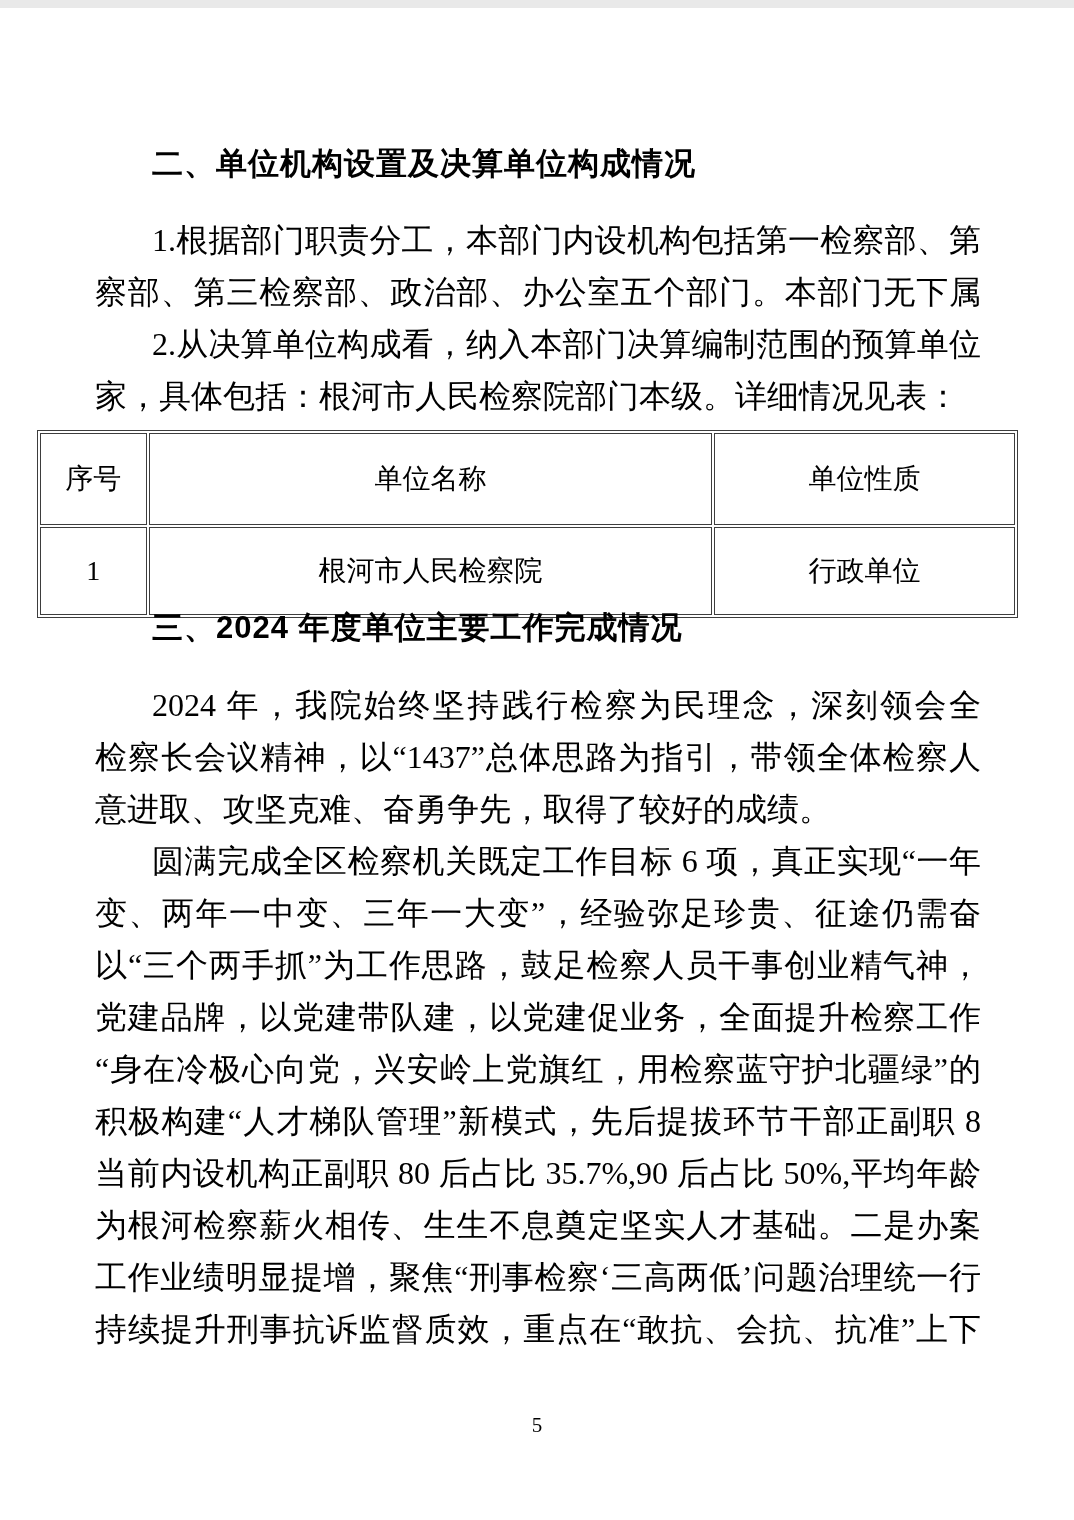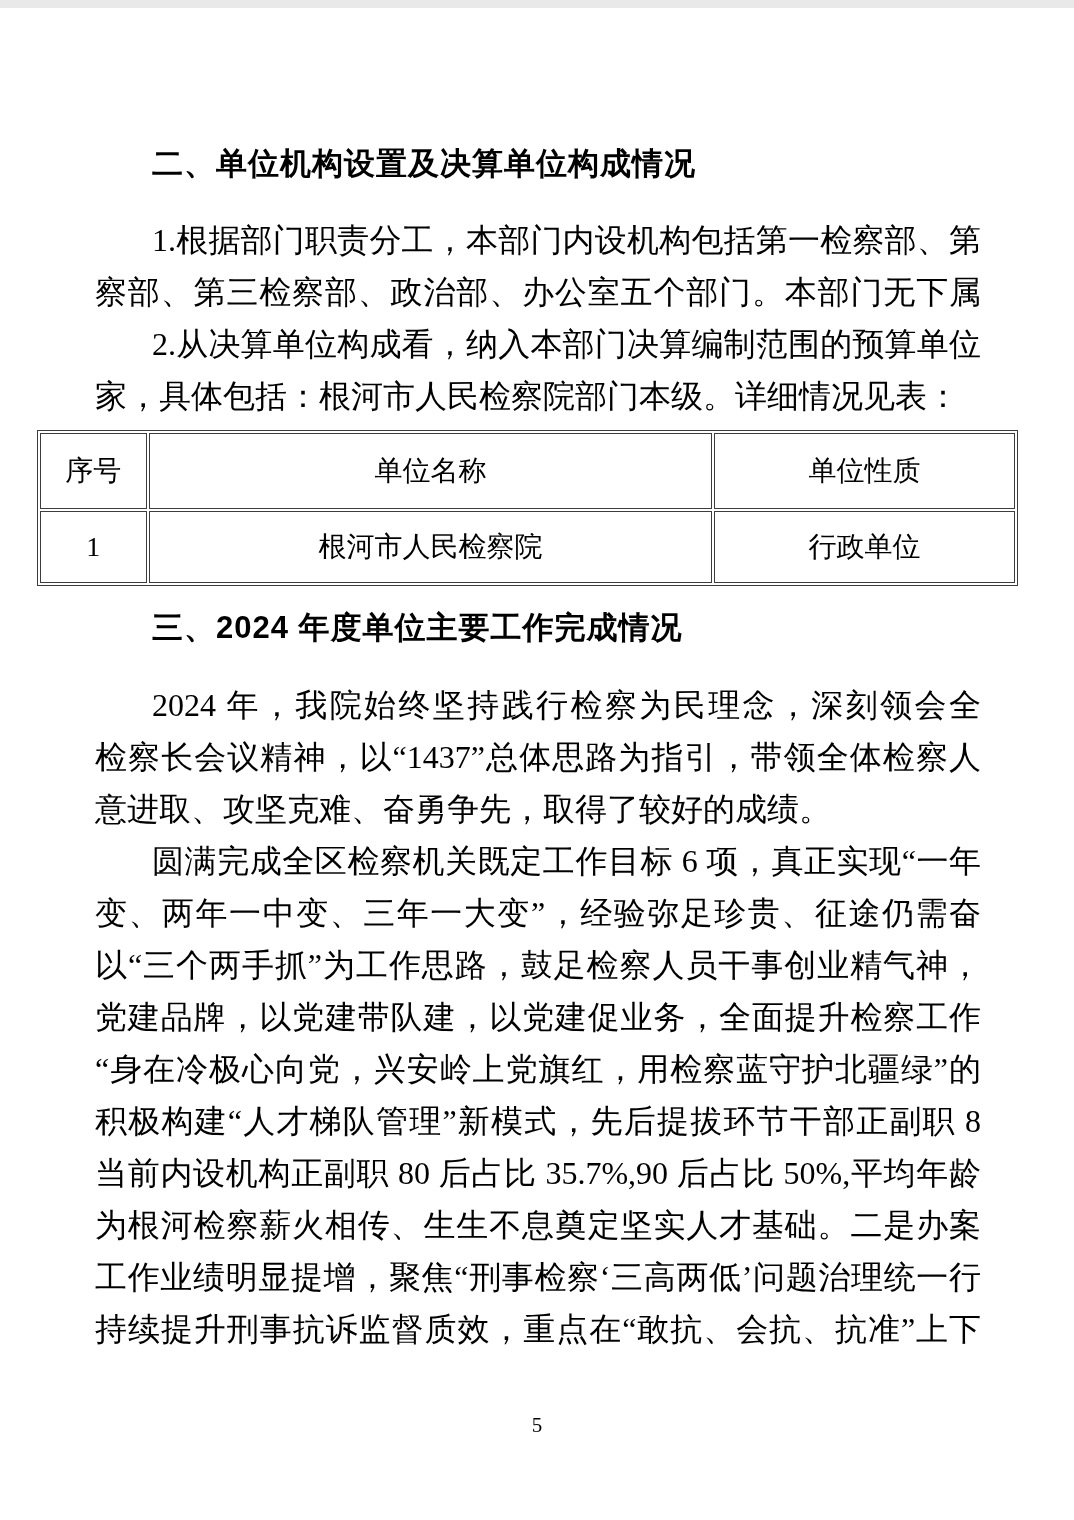--- a/index.html
+++ b/index.html
@@ -52,21 +52,21 @@
     table-layout: fixed;
     border-collapse: separate;
     border-spacing: 2px;
     border: 1px solid #3d3d3d;
     font-size: 28px;
   }
   .unit-table td {
     border: 1px solid #3d3d3d;
     text-align: center;
     vertical-align: middle;
-    padding: 4px;
+    padding: 12px;
     overflow: hidden;
   }
   .unit-table tr.header-row td { height: 66px; }
   .unit-table tr.data-row td { height: 62px; }
   .pagenum {
     position: absolute;
     top: 1405px;
     left: 0;
     width: 100%;
     text-align: center;

